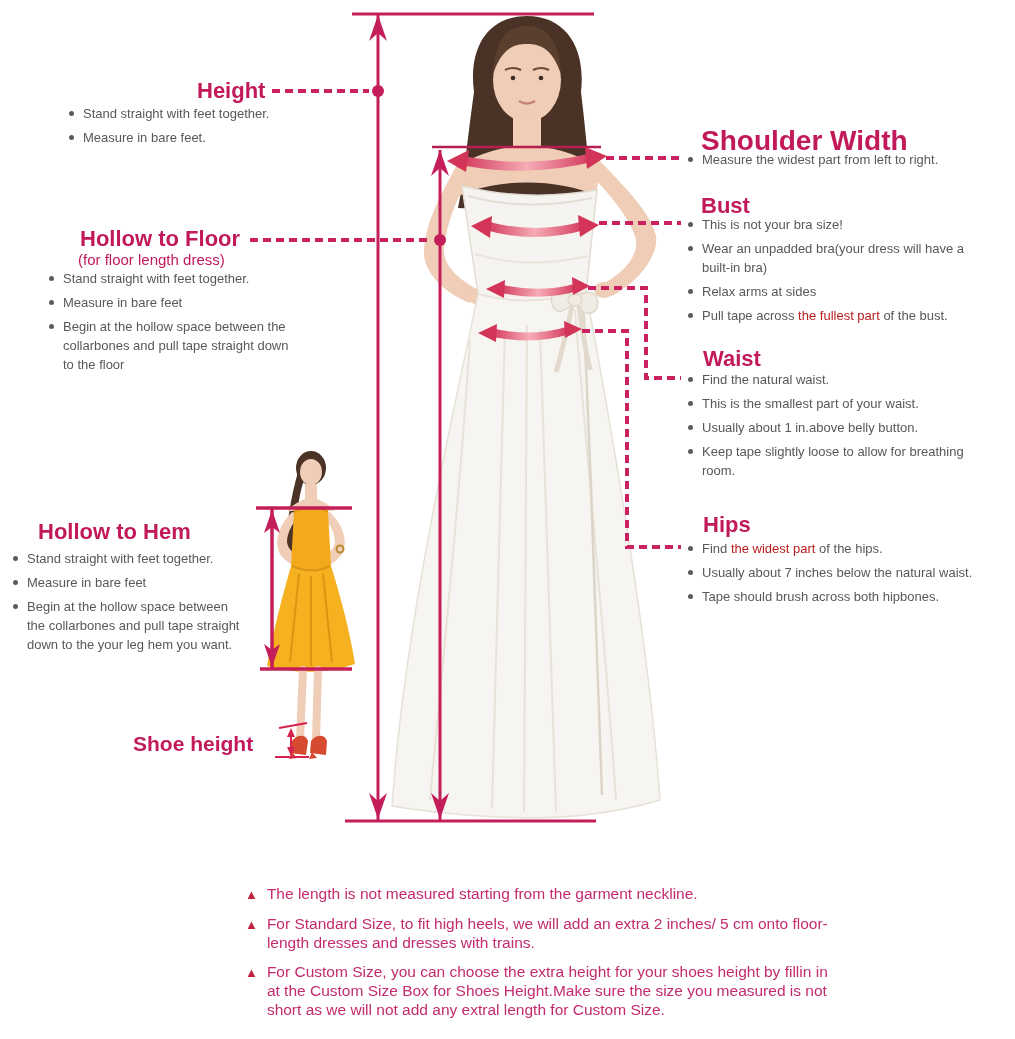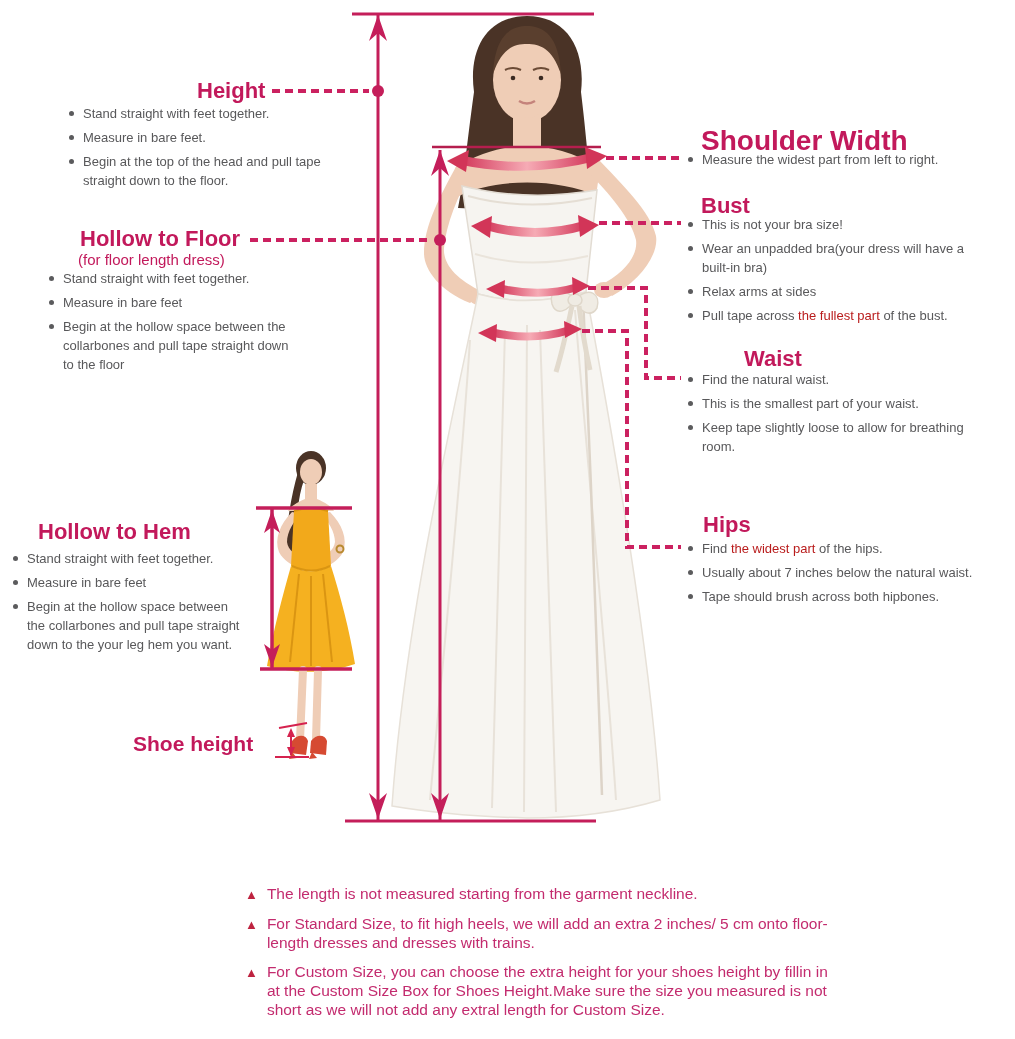--- a/index.html
+++ b/index.html
@@ -170,21 +170,20 @@
         <polygon points="291,728 287,737 295,737" fill="#D5224E" stroke="none"></polygon>
         <polygon points="291,756 287,747 295,747" fill="#D5224E" stroke="none"></polygon>
       </g>
     </g>
   </svg>
 
   <div class="txt sec-title" style="left:197px;top:79px;">Height</div>
   <ul class="txt bullets" style="left:66px;top:104px;width:258px;">
     <li>Stand straight with feet together.</li>
     <li>Measure in bare feet.</li>
-    <li>Begin at the top of the head and pull tape straight down to the floor.</li>
   </ul>
 
   <div class="txt sec-title" style="left:80px;top:227px;text-align:right;">Hollow to Floor</div>
   <div class="txt sec-sub" style="left:78px;top:251px;">(for floor length dress)</div>
   <ul class="txt bullets" style="left:46px;top:269px;width:255px;">
     <li>Stand straight with feet together.</li>
     <li>Measure in bare feet</li>
     <li>Begin at the hollow space between the collarbones and pull tape straight down to the floor</li>
   </ul>
 
@@ -203,24 +202,25 @@
   </ul>
 
   <div class="txt sec-title" style="left:701px;top:194px;">Bust</div>
   <ul class="txt bullets" style="left:685px;top:215px;width:295px;">
     <li>This is not your bra size!</li>
     <li>Wear an unpadded bra(your dress will have a built-in bra)</li>
     <li>Relax arms at sides</li>
     <li><span>Pull tape across </span><span class="hl">the fullest part</span><span> of the bust.</span></li>
   </ul>
 
-  <div class="txt sec-title" style="left:703px;top:347px;margin-left:41px;">Waist</div>
+  <div class="txt sec-title" style="left:703px;top:347px;">Waist</div>
   <ul class="txt bullets" style="left:685px;top:370px;width:300px;">
     <li>Find the natural waist.</li>
     <li>This is the smallest part of your waist.</li>
+    <li>Usually about 1 in.above belly button.</li>
     <li>Keep tape slightly loose to allow for breathing room.</li>
   </ul>
 
   <div class="txt sec-title" style="left:703px;top:513px;">Hips</div>
   <ul class="txt bullets" style="left:685px;top:539px;width:315px;">
     <li><span>Find </span><span class="hl">the widest part</span><span> of the hips.</span></li>
     <li>Usually about 7 inches below the natural waist.</li>
     <li>Tape should brush across both hipbones.</li>
   </ul>
 

